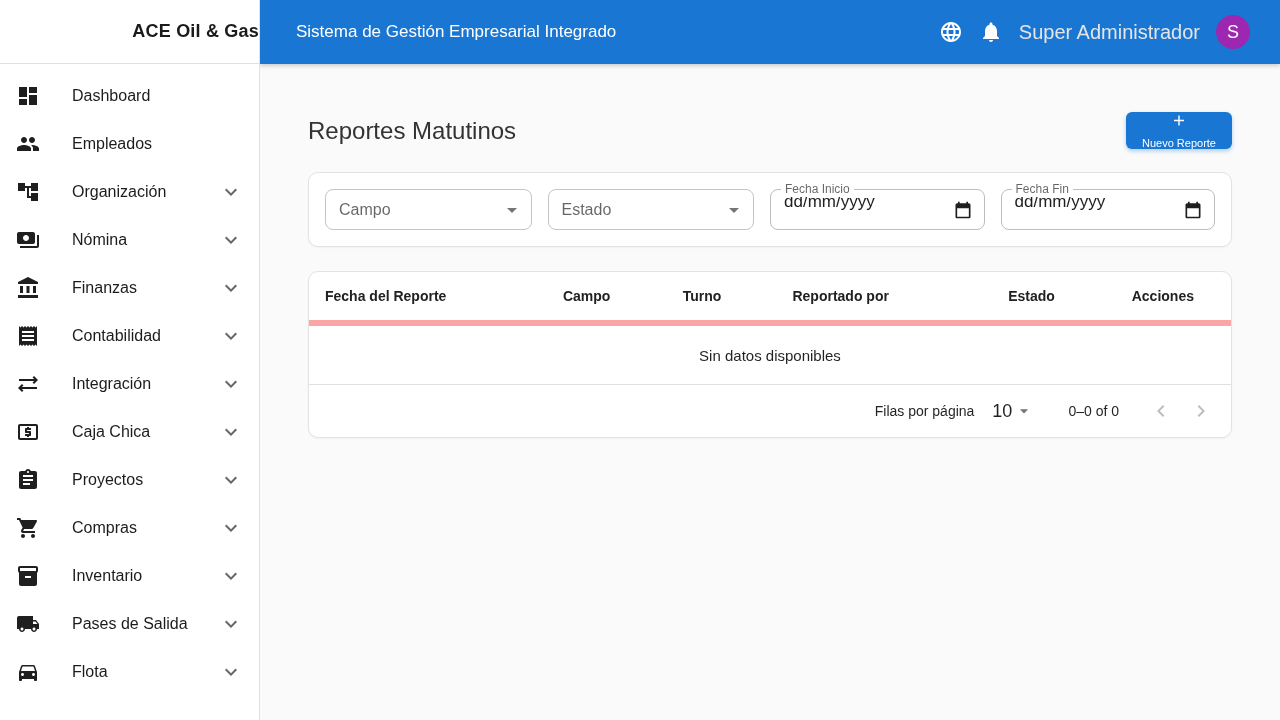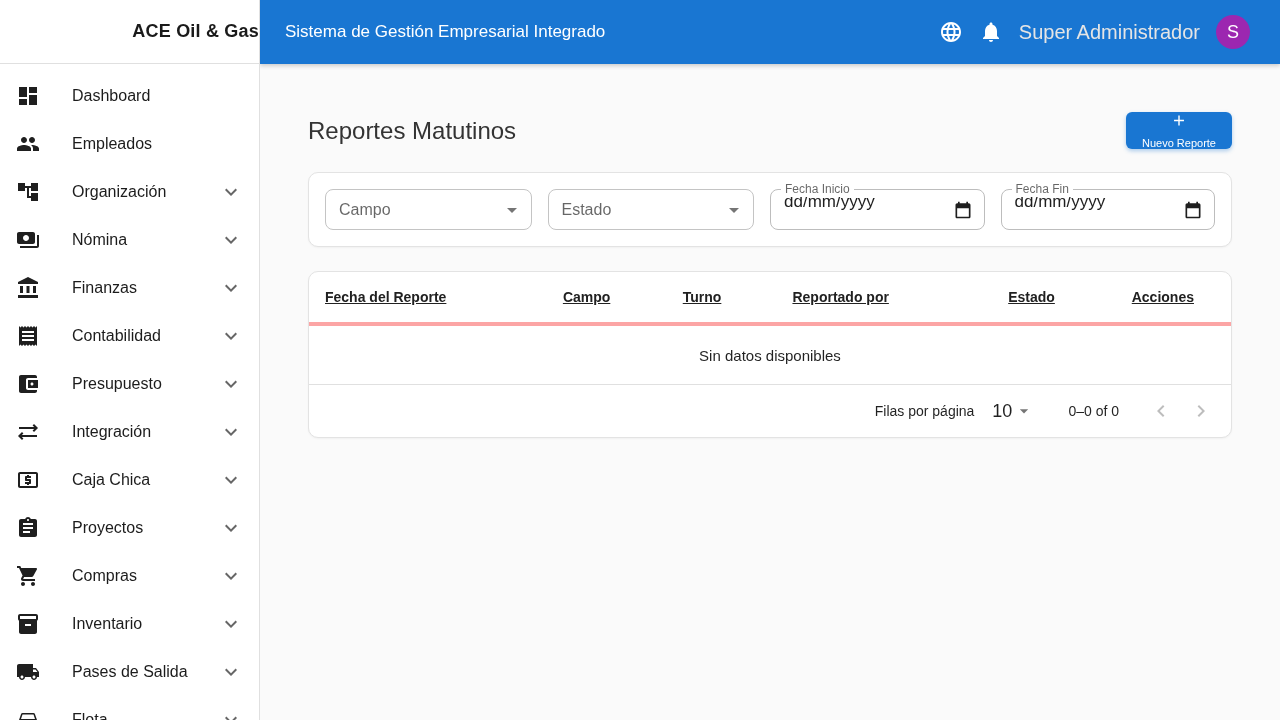--- a/index.html
+++ b/index.html
@@ -31,21 +31,21 @@
   .nav-item .nav-icon { width: 24px; height: 24px; margin-right: 32px; flex: 0 0 24px; }
   .nav-item .nav-icon svg { fill: #1f1f1f; }
   .nav-item .nav-label { font-size: 16px; color: #1c1c1c; flex: 1 1 auto; white-space: nowrap; }
   .nav-item .nav-chevron { width: 24px; height: 24px; flex: 0 0 24px; }
   .nav-item .nav-chevron svg { fill: rgba(0,0,0,0.6); }
 
   
   .topbar {
     position: absolute; left: 260px; right: 0; top: 0; height: 64px;
     background: #1976d2; display: flex; align-items: center;
-    padding: 0 30px 0 25px; box-shadow: 0 2px 4px rgba(0,0,0,0.18); z-index: 1;
+    padding: 0 30px 0 36px; box-shadow: 0 2px 4px rgba(0,0,0,0.18); z-index: 1;
   }
   .topbar-title { color: #ffffff; font-size: 17px; font-weight: 400; flex: 1 1 auto; }
   .topbar-right { display: flex; align-items: center; }
   .icon-btn {
     width: 40px; height: 40px; border: none; background: transparent; border-radius: 50%;
     display: flex; align-items: center; justify-content: center; cursor: pointer;
   }
   .icon-btn svg { fill: #ffffff; }
   .username { color: #e5e5e5; font-size: 20px; margin: 0 16px 0 8px; white-space: nowrap; }
   .avatar {
@@ -94,21 +94,21 @@
     font-size: 12px; color: rgba(0,0,0,0.6); line-height: 15px; white-space: nowrap;
   }
   .date-value { font-size: 17px; color: #1f1f1f; }
   .datefield .cal { position: absolute; right: 11px; top: 50%; margin-top: -10px; fill: #1f1f1f; cursor: pointer; }
 
   
   .table-card {
     background: #fff; border: 1px solid #e3e3e3; border-radius: 10px;
     box-shadow: 0 1px 2px rgba(0,0,0,0.04); overflow: hidden;
   }
-  .thead { display: flex; border-bottom: 4px solid #fca5a5; height: 54px; align-items: center; text-decoration: underline; }
+  .thead { display: flex; border-bottom: 6px solid #fca5a5; height: 54px; align-items: center; }
   .th { font-size: 14px; font-weight: 600; color: #212121; padding: 0 16px; white-space: nowrap; }
   .th:nth-child(1) { width: 25.8%; }
   .th:nth-child(2) { width: 13%; }
   .th:nth-child(3) { width: 11.9%; }
   .th:nth-child(4) { width: 23.4%; }
   .th:nth-child(5) { width: 13.4%; }
   .th:nth-child(6) { width: 12.5%; }
   .empty-row {
     height: 59px; display: flex; align-items: center; justify-content: center;
     border-bottom: 1px solid #e0e0e0;
@@ -203,33 +203,20 @@
           <span class="nav-label">Contabilidad</span>
           <span class="nav-chevron">
             <svg width="24" height="24" viewBox="0 0 24 24">
               <path d="M16.59 8.59 12 13.17 7.41 8.59 6 10l6 6 6-6z"></path>
             </svg>
           </span>
         </div>
         <div class="nav-item">
           <span class="nav-icon">
             <svg width="24" height="24" viewBox="0 0 24 24">
-              <path d="M21 18v1c0 1.1-.9 2-2 2H5c-1.11 0-2-.9-2-2V5c0-1.1.89-2 2-2h14c1.1 0 2 .9 2 2v1h-9c-1.11 0-2 .9-2 2v8c0 1.1.89 2 2 2h9zm-9-2h10V8H12v8zm4-2.5c-.83 0-1.5-.67-1.5-1.5s.67-1.5 1.5-1.5 1.5.67 1.5 1.5-.67 1.5-1.5 1.5z"></path>
-            </svg>
-          </span>
-          <span class="nav-label">Presupuesto</span>
-          <span class="nav-chevron">
-            <svg width="24" height="24" viewBox="0 0 24 24">
-              <path d="M16.59 8.59 12 13.17 7.41 8.59 6 10l6 6 6-6z"></path>
-            </svg>
-          </span>
-        </div>
-        <div class="nav-item">
-          <span class="nav-icon">
-            <svg width="24" height="24" viewBox="0 0 24 24">
               <path d="M7.41 13.41 6 12l-4 4 4 4 1.41-1.41L5.83 17H21v-2H5.83l1.58-1.59zM16.59 10.59 18 12l4-4-4-4-1.41 1.41L18.17 7H3v2h15.17l-1.58 1.59z"></path>
             </svg>
           </span>
           <span class="nav-label">Integración</span>
           <span class="nav-chevron">
             <svg width="24" height="24" viewBox="0 0 24 24">
               <path d="M16.59 8.59 12 13.17 7.41 8.59 6 10l6 6 6-6z"></path>
             </svg>
           </span>
         </div>

